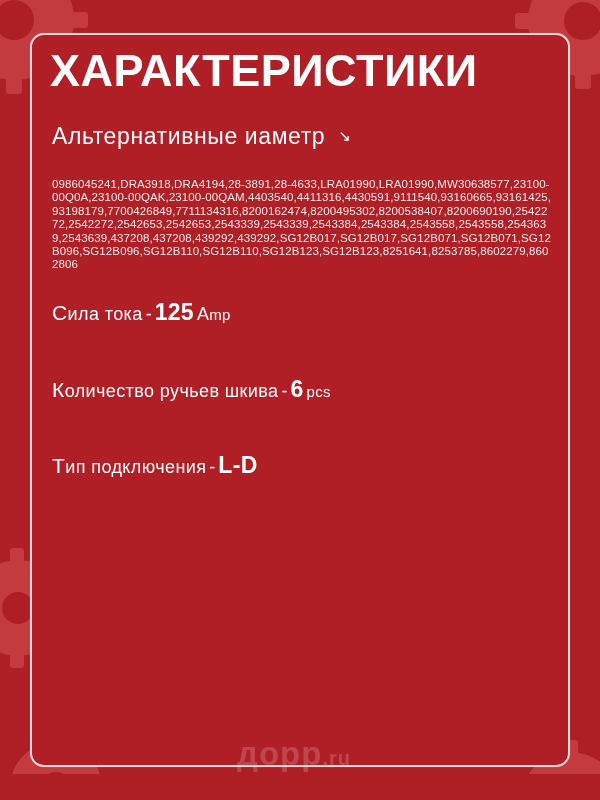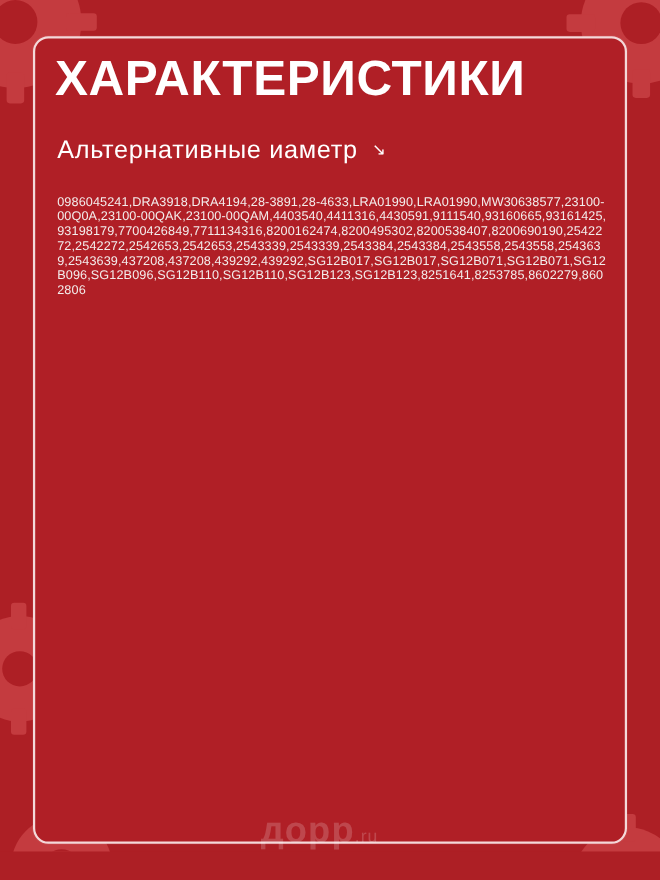--- a/index.html
+++ b/index.html
@@ -136,22 +136,22 @@
     position: absolute;
     left: 205px;
     top: 700px;
     font-size: 33px;
     color: rgba(255,255,255,0.18);
     letter-spacing: 1px;
     font-weight: bold;
     user-select: none;
   }
   .watermark .dot {
-    font-size: 16px;
-    font-weight: normal;
+    font-size: 20px;
+    font-weight: bold;
   }
 </style>
 </head>
 <body>
 
 <div class="page">
 
   <div class="gear" style="left:-46px; top:-40px; width:120px; height:120px;">
     <div class="hole" style="left:40px; top:40px; width:40px; height:40px;"></div>
 
@@ -192,24 +192,33 @@
 
     <div class="subtitle">
       <span>Альтернативные иаметр</span>
       <span class="subtitle-arrow">↘</span>
     </div>
 
     <div class="numbers">0986045241,DRA3918,DRA4194,28-3891,28-4633,LRA01990,LRA01990,MW30638577,23100-00Q0A,23100-00QAK,23100-00QAM,4403540,4411316,4430591,9111540,93160665,93161425,93198179,7700426849,7711134316,8200162474,8200495302,8200538407,8200690190,2542272,2542272,2542653,2542653,2543339,2543339,2543384,2543384,2543558,2543558,2543639,2543639,437208,437208,439292,439292,SG12B017,SG12B017,SG12B071,SG12B071,SG12B096,SG12B096,SG12B110,SG12B110,SG12B123,SG12B123,8251641,8253785,8602279,8602806</div>
 
     <div class="specs">
 
-
-
-
-
-
+      <div class="spec-row">
+        <span class="spec-label"><span class="cap">С</span><span>ила тока</span></span><span class="spec-dash">-</span><span class="spec-value">125</span><span class="spec-unit"><span class="cap">A</span><span>mp</span></span>
+      </div>
+
+
+
+
+      <div class="spec-row">
+        <span class="spec-label"><span class="cap">К</span><span>оличество ручьев шкива</span></span><span class="spec-dash">-</span><span class="spec-value">6</span><span class="spec-unit"><span class="cap"></span><span>pcs</span></span>
+      </div>
+
+      <div class="spec-row">
+        <span class="spec-label"><span class="cap">Т</span><span>ип подключения</span></span><span class="spec-dash">-</span><span class="spec-value">L-D</span><span class="spec-unit"><span class="cap"></span><span></span></span>
+      </div>
 
     </div>
 
     <div class="watermark"><span>дорр</span><span class="dot">.ru</span></div>
 
   </div>
 </div>
 
 </body></html>

